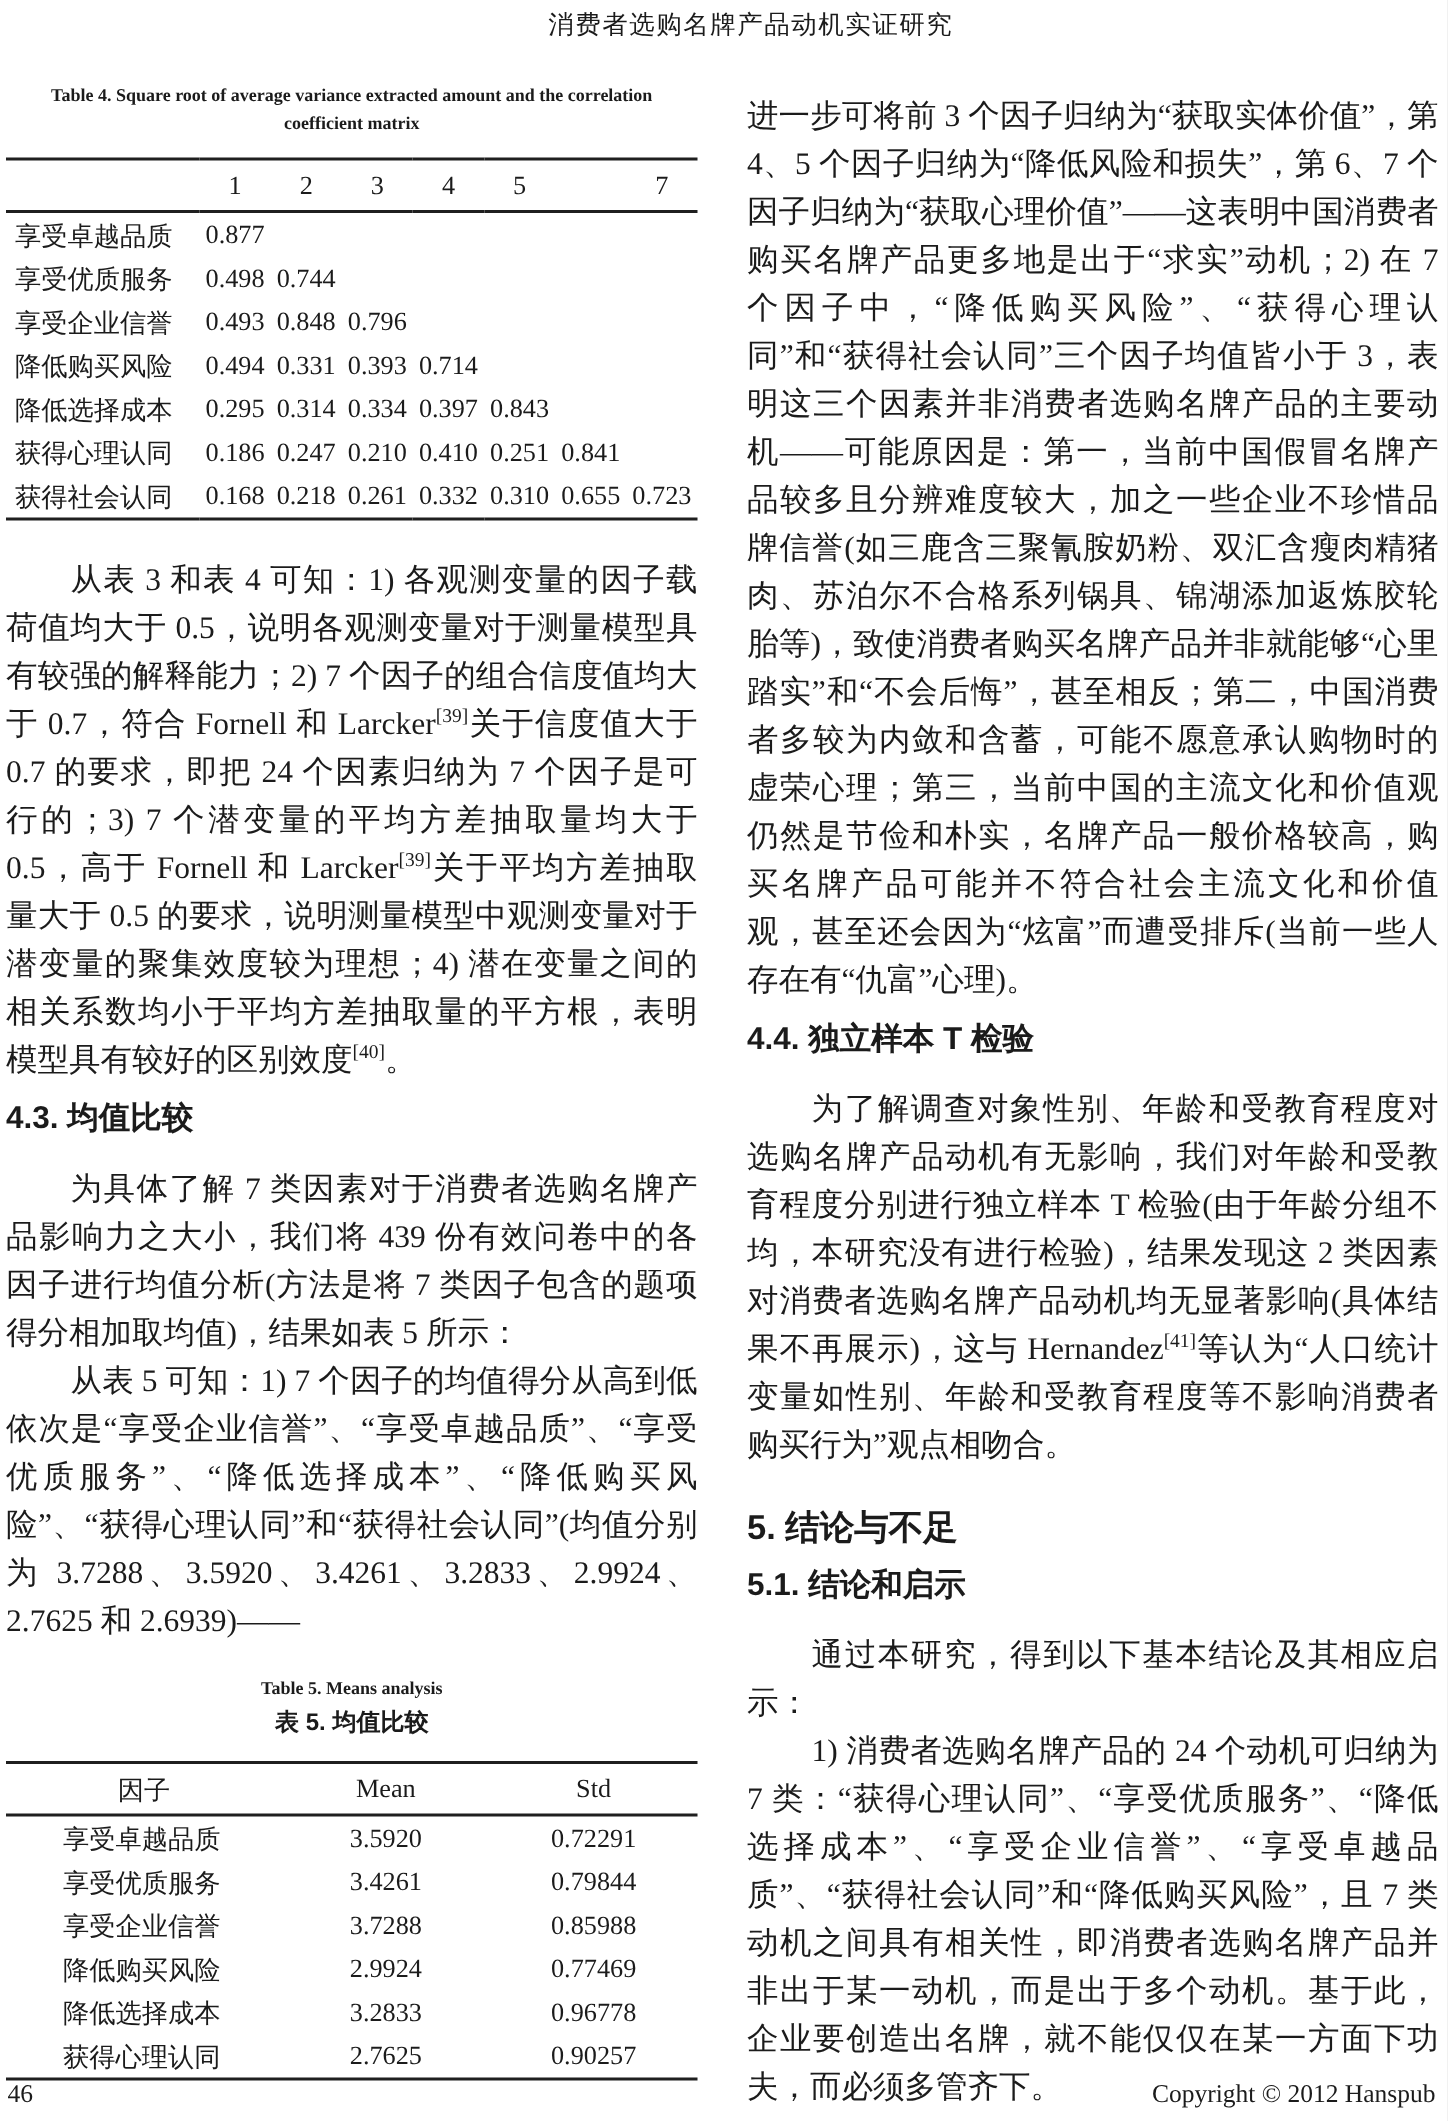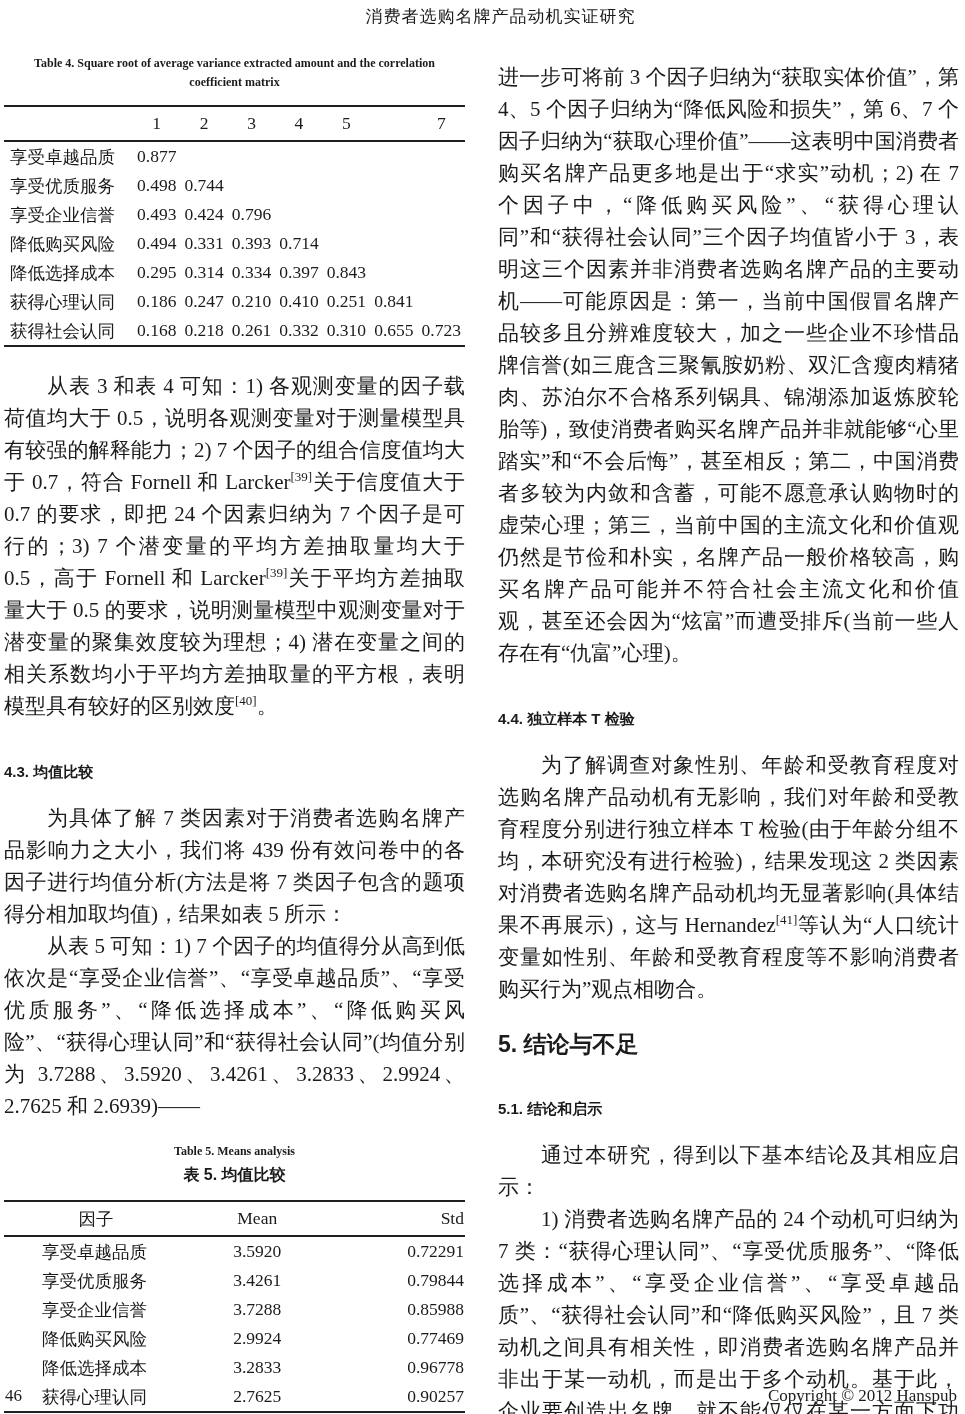--- a/index.html
+++ b/index.html
@@ -64,39 +64,39 @@
     vertical-align: middle;
     white-space: nowrap;
   }
   #table4 { table-layout: fixed; }
   #table4 th:first-child, #table4 td:first-child {
     width: 122px; text-align: left; padding-left: 6px;
   }
   #table5 { table-layout: fixed; }
   #table5 th:nth-child(1), #table5 td:nth-child(1) { width: 40%; }
   #table5 th:nth-child(2), #table5 td:nth-child(2) { width: 30%; }
-  #table5 th:nth-child(3), #table5 td:nth-child(3) { width: 30%; text-align: right; }
+  #table5 th:nth-child(3), #table5 td:nth-child(3) { width: 30%; }
   #table5 td:first-child { text-align: left; padding-left: 38px; }
   #table5 { margin-top: 14px; }
 
   .body-para {
     font-size: 21px;
     line-height: 32px;
     text-align: justify;
     margin: 0;
   }
   .indent { text-indent: 2.05em; }
   .gap-top { margin-top: 23px; }
   .col-right .first-para { margin-top: 7px; }
 
   .section-heading {
-    font-size: 15px;
+    font-size: 21px;
     line-height: 28px;
     font-weight: bold;
-    margin: 36px 0 16px 0;
+    margin: 10px 0 16px 0;
     font-family: "Liberation Sans", "DejaVu Sans", sans-serif;
   }
   .section-heading-l1 {
     font-size: 23px;
     line-height: 30px;
     font-weight: bold;
     margin: 24px 0 4px 0;
     font-family: "Liberation Sans", "DejaVu Sans", sans-serif;
   }
   .caption-gap { margin-top: 20px; }
@@ -162,21 +162,21 @@
               <td>0.744</td>
               <td></td>
               <td></td>
               <td></td>
               <td></td>
               <td></td>
             </tr>
             <tr>
               <td>享受企业信誉</td>
               <td>0.493</td>
-              <td>0.424</td>
+              <td>0.848</td>
               <td>0.796</td>
               <td></td>
               <td></td>
               <td></td>
               <td></td>
             </tr>
             <tr>
               <td>降低购买风险</td>
               <td>0.494</td>
               <td>0.331</td>

